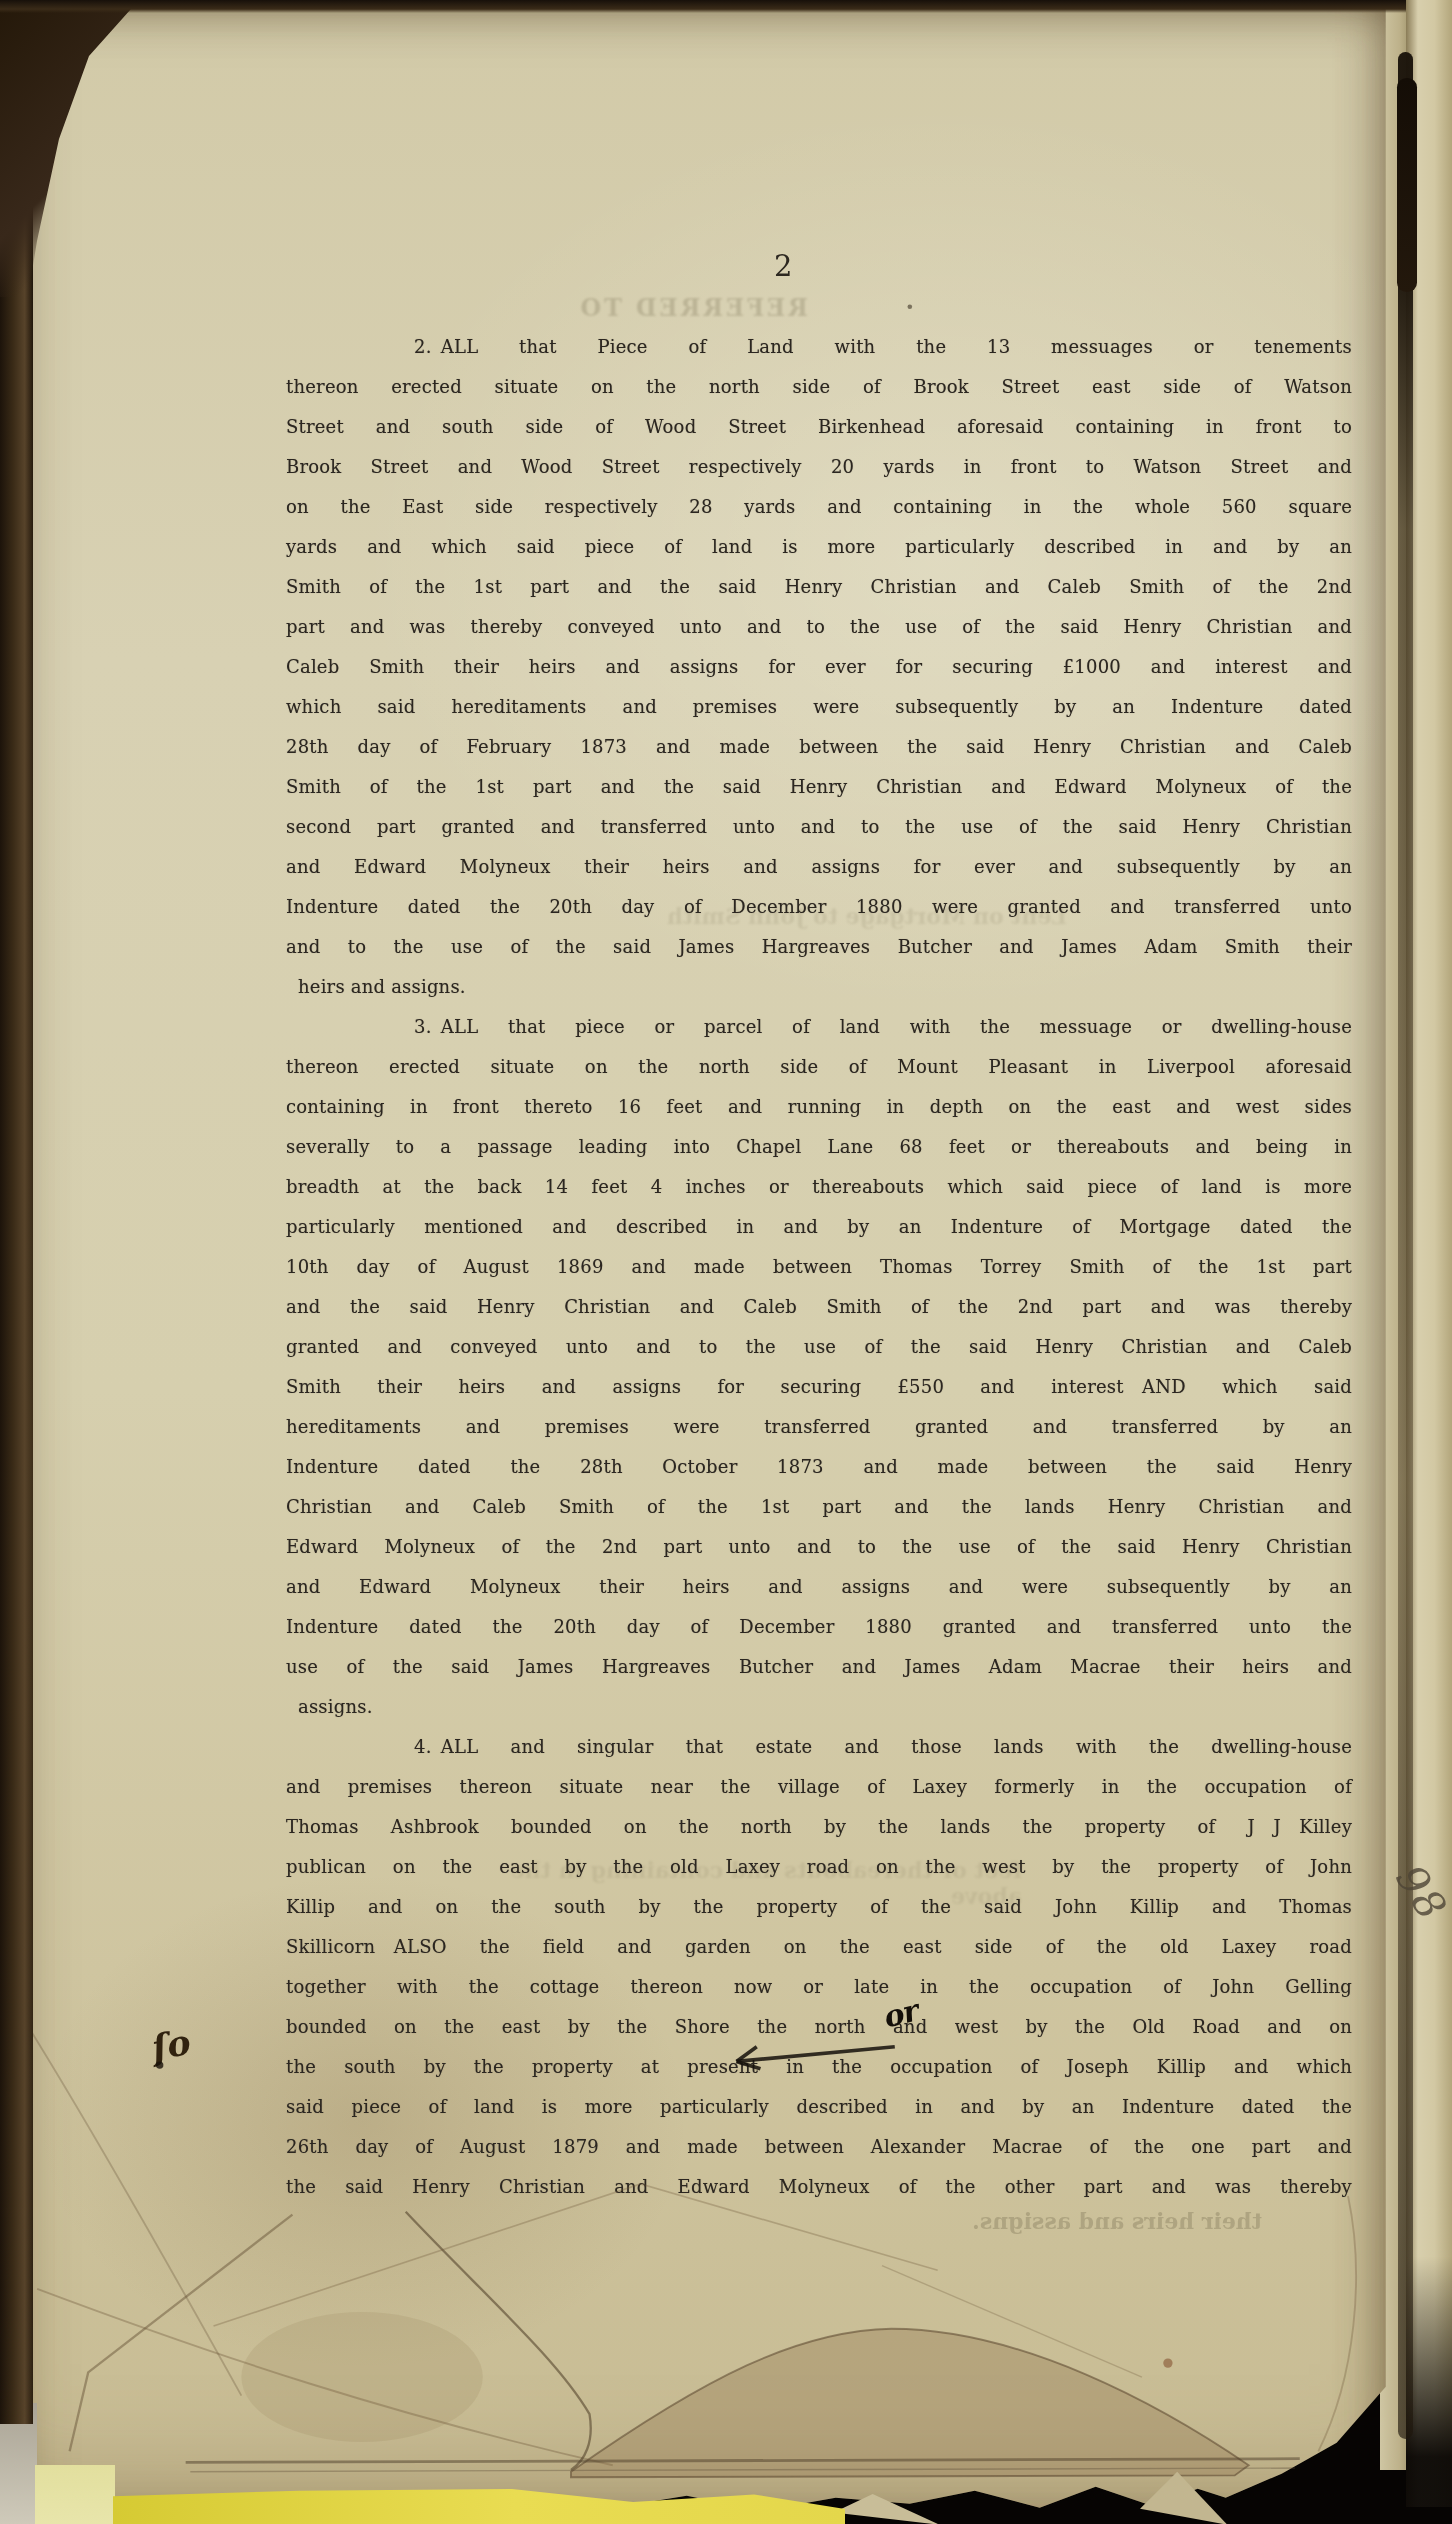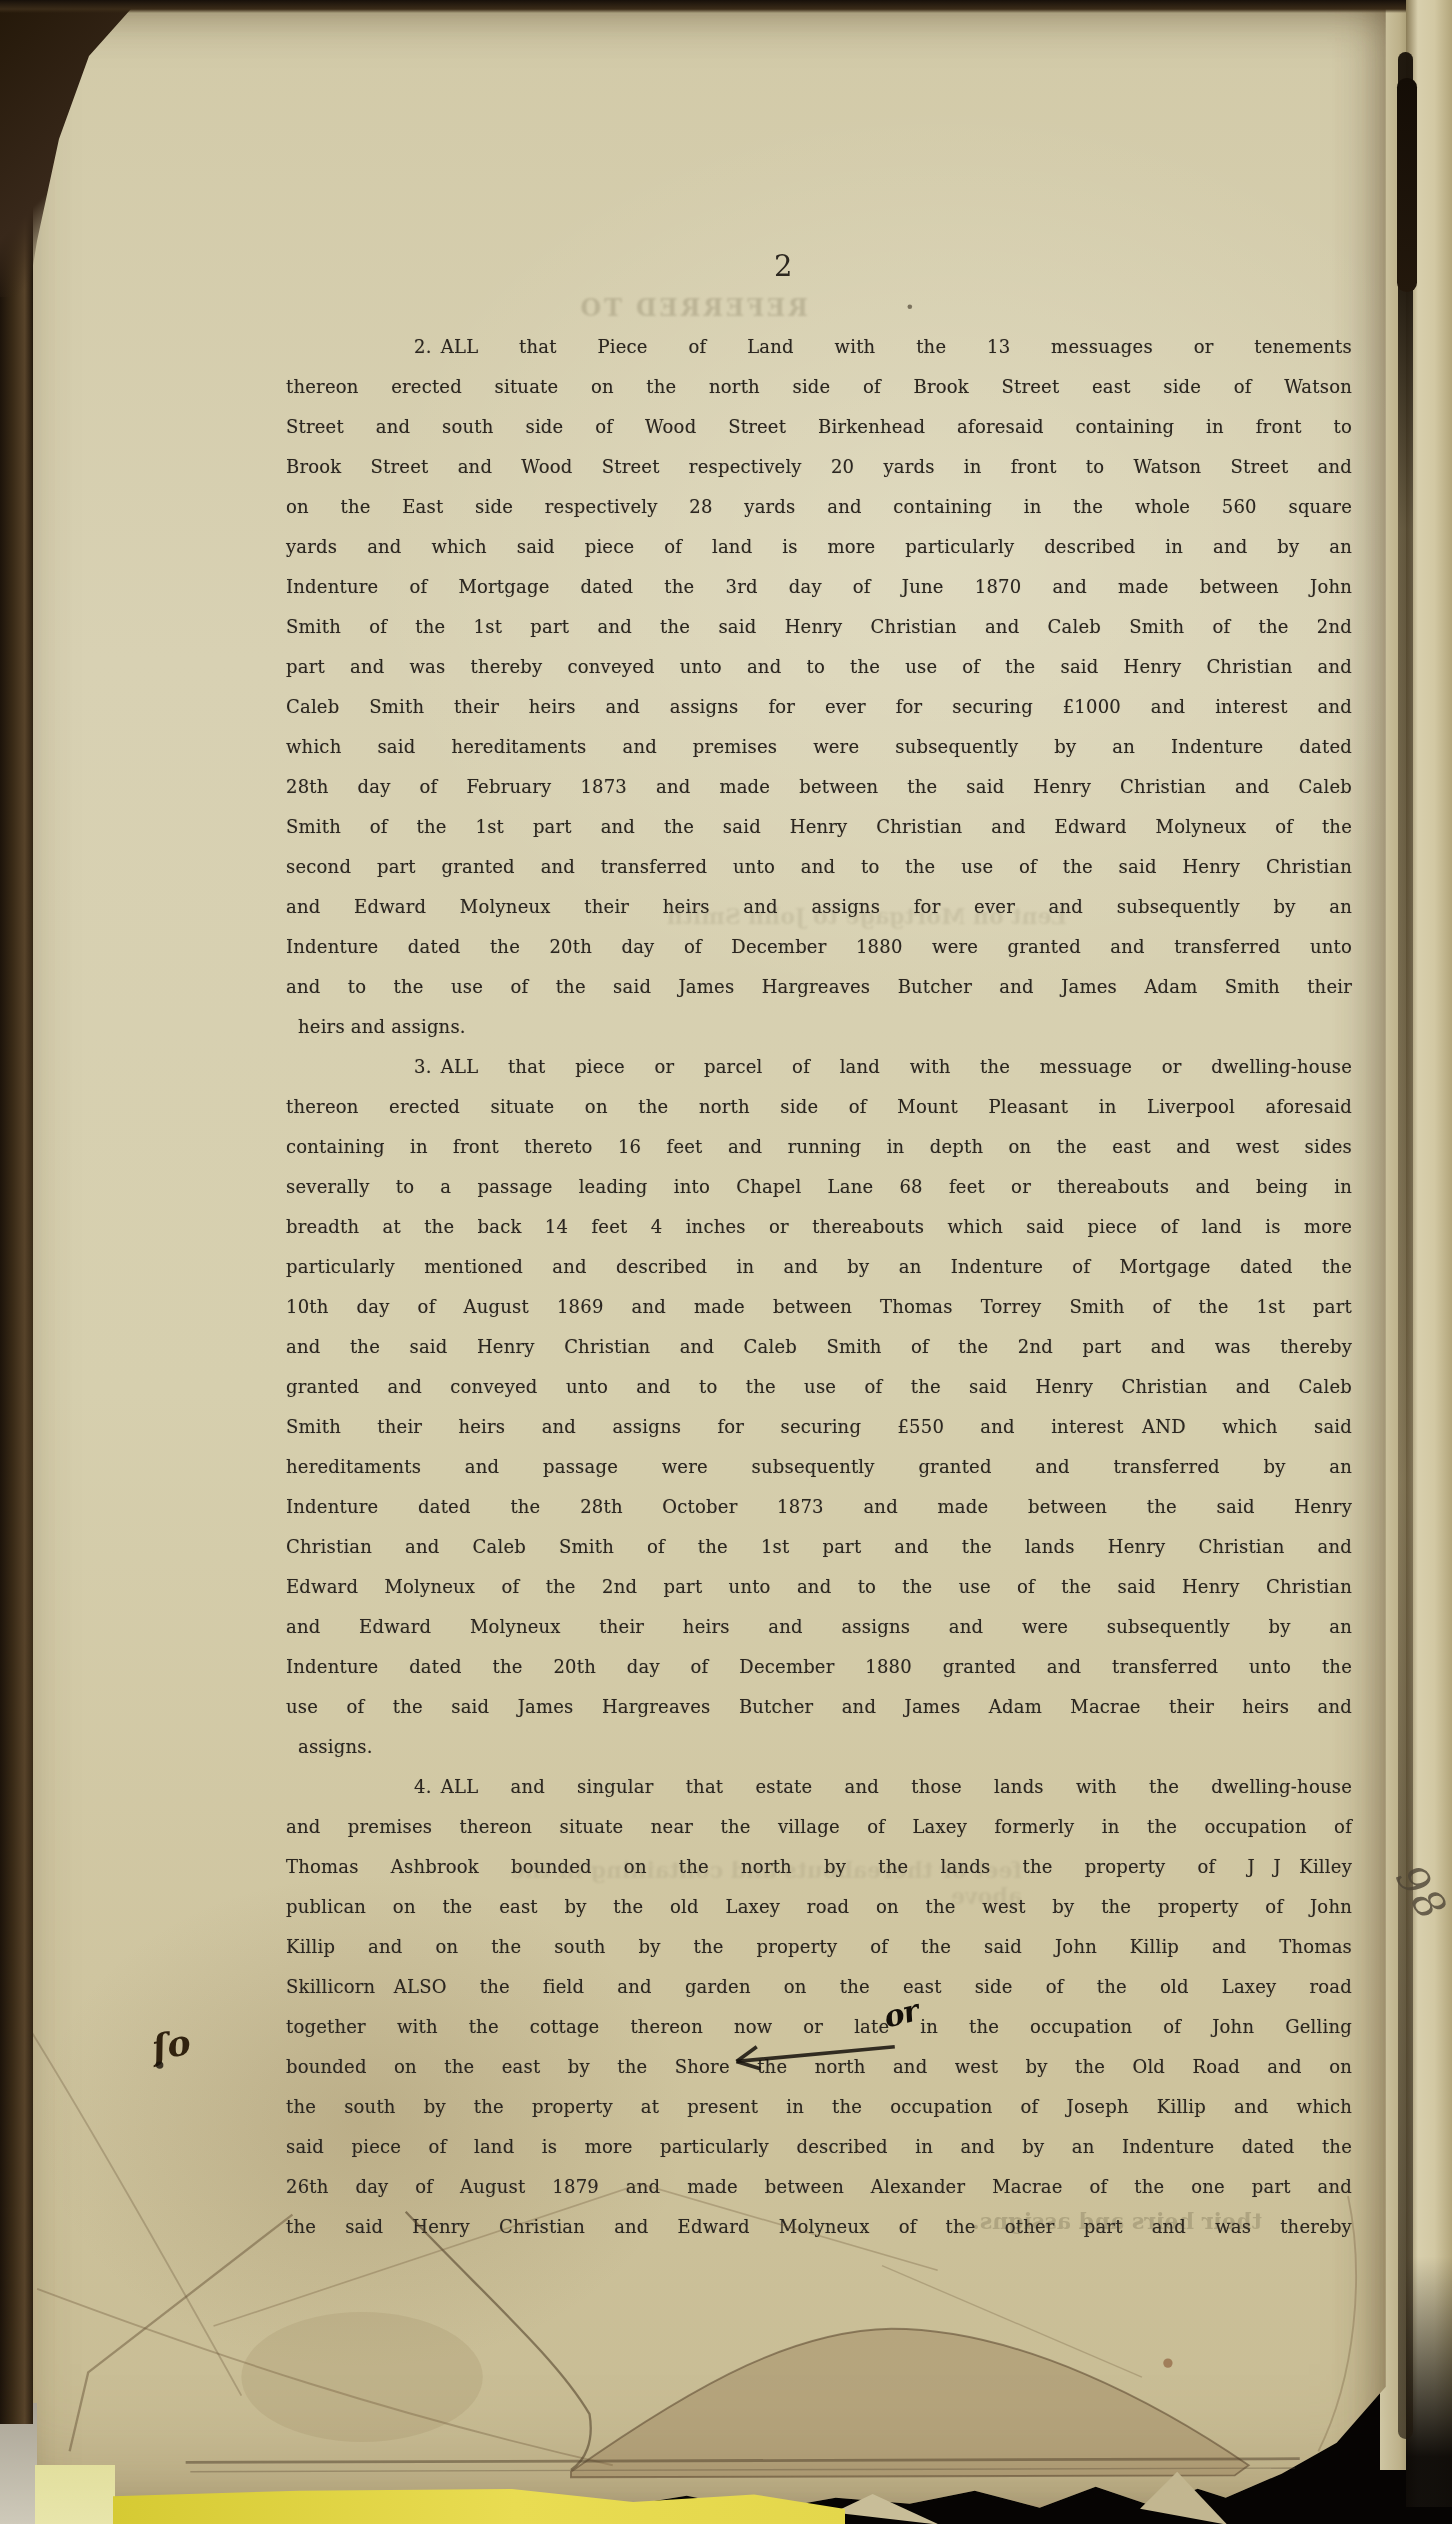--- a/index.html
+++ b/index.html
@@ -106,21 +106,20 @@
   <div class="page-number">2</div>
 
   <div class="text-column">
     <div>
         <div class="tline first">2. ALL that Piece of Land with the 13 messuages or tenements</div>
         <div class="tline">thereon erected situate on the north side of Brook Street east side of Watson</div>
         <div class="tline">Street and south side of Wood Street Birkenhead aforesaid containing in front to</div>
         <div class="tline">Brook Street and Wood Street respectively 20 yards in front to Watson Street and</div>
         <div class="tline">on the East side respectively 28 yards and containing in the whole 560 square</div>
         <div class="tline">yards and which said piece of land is more particularly described in and by an</div>
-        <div class="tline">Indenture of Mortgage dated the 3rd day of June 1870 and made between John</div>
         <div class="tline">Smith of the 1st part and the said Henry Christian and Caleb Smith of the 2nd</div>
         <div class="tline">part and was thereby conveyed unto and to the use of the said Henry Christian and</div>
         <div class="tline">Caleb Smith their heirs and assigns for ever for securing £1000 and interest and</div>
         <div class="tline">which said hereditaments and premises were subsequently by an Indenture dated</div>
         <div class="tline">28th day of February 1873 and made between the said Henry Christian and Caleb</div>
         <div class="tline">Smith of the 1st part and the said Henry Christian and Edward Molyneux of the</div>
         <div class="tline">second part granted and transferred unto and to the use of the said Henry Christian</div>
         <div class="tline">and Edward Molyneux their heirs and assigns for ever and subsequently by an</div>
         <div class="tline">Indenture dated the 20th day of December 1880 were granted and transferred unto</div>
         <div class="tline">and to the use of the said James Hargreaves Butcher and James Adam Smith their</div>
@@ -130,21 +129,21 @@
         <div class="tline first">3. ALL that piece or parcel of land with the messuage or dwelling-house</div>
         <div class="tline">thereon erected situate on the north side of Mount Pleasant in Liverpool aforesaid</div>
         <div class="tline">containing in front thereto 16 feet and running in depth on the east and west sides</div>
         <div class="tline">severally to a passage leading into Chapel Lane 68 feet or thereabouts and being in</div>
         <div class="tline">breadth at the back 14 feet 4 inches or thereabouts which said piece of land is more</div>
         <div class="tline">particularly mentioned and described in and by an Indenture of Mortgage dated the</div>
         <div class="tline">10th day of August 1869 and made between Thomas Torrey Smith of the 1st part</div>
         <div class="tline">and the said Henry Christian and Caleb Smith of the 2nd part and was thereby</div>
         <div class="tline">granted and conveyed unto and to the use of the said Henry Christian and Caleb</div>
         <div class="tline">Smith their heirs and assigns for securing £550 and interest  AND which said</div>
-        <div class="tline">hereditaments and passage were subsequently granted and transferred by an</div>
+        <div class="tline">hereditaments and premises were transferred granted and transferred by an</div>
         <div class="tline">Indenture dated the 28th October 1873 and made between the said Henry</div>
         <div class="tline">Christian and Caleb Smith of the 1st part and the lands Henry Christian and</div>
         <div class="tline">Edward Molyneux of the 2nd part unto and to the use of the said Henry Christian</div>
         <div class="tline">and Edward Molyneux their heirs and assigns and were subsequently by an</div>
         <div class="tline">Indenture dated the 20th day of December 1880 granted and transferred unto the</div>
         <div class="tline">use of the said James Hargreaves Butcher and James Adam Macrae their heirs and</div>
         <div class="tline short">assigns.</div>
       </div>
     <div>
         <div class="tline first">4. ALL and singular that estate and those lands with the dwelling-house</div>

